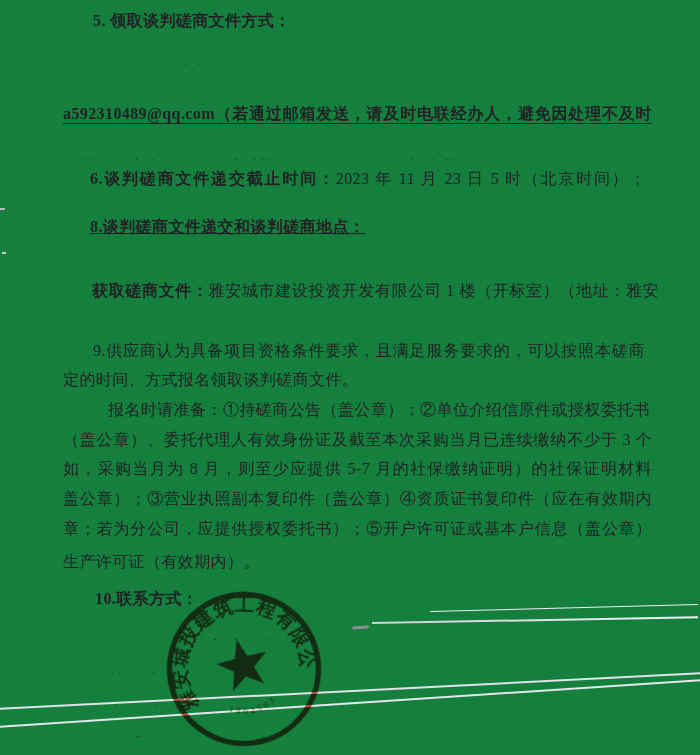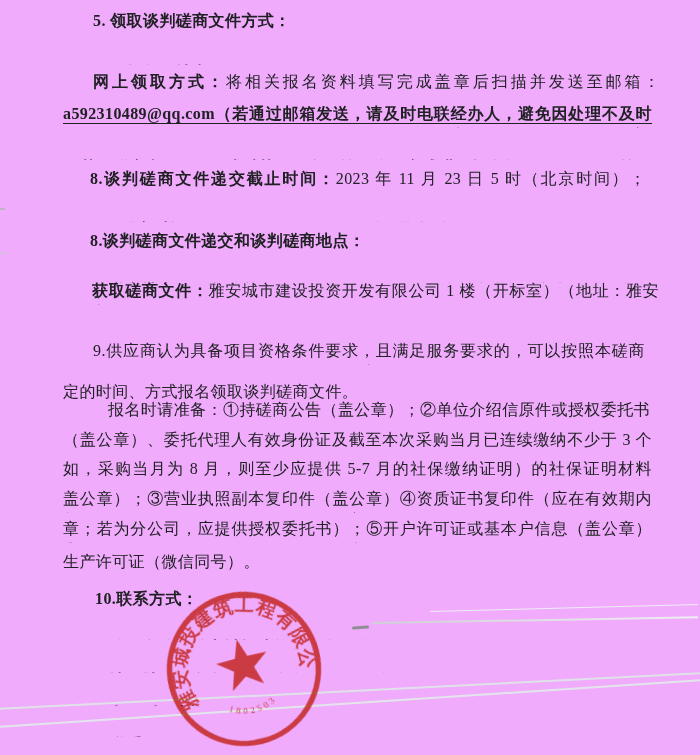--- a/index.html
+++ b/index.html
@@ -1,17 +1,17 @@
 <!DOCTYPE html>
 <html><head>
 <meta charset="utf-8">
 <style>
   html,body{margin:0;padding:0;background:#f4f4f4;}
   .page{
-    position:relative;width:700px;height:755px;background:#f0abfc;
+    position:relative;width:700px;height:755px;background:#15803d;
     font-family:"Liberation Serif","DejaVu Serif",serif;
     color:#212125;overflow:hidden;
   }
   .line{
     position:absolute;font-size:16px;line-height:22px;height:25px;
     overflow:hidden;letter-spacing:.4px;white-space:pre;
   }
   .b{font-weight:bold;}
   .j{text-align:justify;text-align-last:justify;white-space:normal;}
   .u{text-decoration:underline;text-underline-offset:4px;text-decoration-thickness:1.4px;}
@@ -44,58 +44,55 @@
   <div class="art wr2"></div>
   <div class="art speck1"></div>
   <div class="art speck2"></div>
 
   <div class="line b" style="left:93px;top:10px;">5. 领取谈判磋商文件方式：</div>
 
   <div class="line" style="left:93px;top:40px;">
     <span class="b">现场领取地点：</span><span class="uval b">　/　。</span>
   </div>
 
-  <div class="line j" style="left:93px;top:71px;width:567px;">
-    <span class="b">网上领取方式：</span><span>将相关报名资料填写完成盖章后扫描并发送至邮箱：</span>
-  </div>
 
   <div class="line j u b" style="left:63px;top:103px;width:589px;">a592310489@qq.com（若通过邮箱发送，请及时电联经办人，避免因处理不及时导致延迟</div>
 
   <div class="line" style="left:63px;top:135px;">
     <span class="useg b">获取磋商文件）</span><span class="b">，或以其他信息传输媒介的方式进行报名领取（如，微信等）。</span>
   </div>
 
   <div class="line j" style="left:90px;top:168px;width:556px;">
-    <span class="b">8.谈判磋商文件递交截止时间：</span><span>2023 年 11 月 23 日 5 时（北京时间）；</span>
+    <span class="b">6.谈判磋商文件递交截止时间：</span><span>2023 年 11 月 23 日 5 时（北京时间）；</span>
   </div>
 
   <div class="line" style="left:90px;top:197px;">
     <span class="b">7.磋商时间：</span><span>2023 年 11 月 23 日 15 时（北京时间）。</span>
   </div>
 
-  <div class="line b" style="left:90px;top:230px;">8.谈判磋商文件递交和谈判磋商地点：</div>
+  <div class="line b" style="left:90px;top:216px;text-decoration:underline;">8.谈判磋商文件递交和谈判磋商地点：</div>
 
   <div class="line" style="left:92px;top:258px;">
     <span class="b">递交地点：</span><span>雅安城市建设投资开发有限公司 1 楼（地址：雅安市雨城区和兴街 1 号）</span>
   </div>
 
   <div class="line j" style="left:92px;top:280px;width:567px;">
     <span class="b">获取磋商文件：</span><span>雅安城市建设投资开发有限公司 1 楼（开标室）（地址：雅安市雨</span>
   </div>
 
 
   <div class="line j" style="left:93px;top:340px;width:552px;">9.供应商认为具备项目资格条件要求，且满足服务要求的，可以按照本磋商公告规</div>
-  <div class="line" style="left:63px;top:381px;text-align:right;">定的时间、方式报名领取谈判磋商文件。</div>
+  <div class="line" style="left:63px;top:369px;text-align:right;">定的时间、方式报名领取谈判磋商文件。</div>
 
   <div class="line j" style="left:108px;top:399px;width:542px;">报名时请准备：①持磋商公告（盖公章）；②单位介绍信原件或授权委托书原件</div>
   <div class="line j" style="left:63px;top:429px;width:589px;">（盖公章）、委托代理人有效身份证及截至本次采购当月已连续缴纳不少于 3 个月（例</div>
   <div class="line j" style="left:63px;top:458px;width:589px;">如，采购当月为 8 月，则至少应提供 5-7 月的社保缴纳证明）的社保证明材料（复印件</div>
   <div class="line j" style="left:63px;top:488px;width:589px;">盖公章）；③营业执照副本复印件（盖公章）④资质证书复印件（应在有效期内并盖公</div>
   <div class="line j" style="left:63px;top:518px;width:589px;">章；若为分公司，应提供授权委托书）；⑤开户许可证或基本户信息（盖公章）⑥安全</div>
-  <div class="line" style="left:63px;top:551px;">生产许可证（微信同号）。</div>
+  <div class="line" style="left:63px;top:551px;">生产许可证（有效期内）。</div>
 
   <div class="line b" style="left:95px;top:588px;">10.联系方式：</div>
 
   <div class="line" style="left:92px;top:615px;">
     <span class="b">公司名称：</span><span class="b">雅安城投建筑工程有限公司</span>
   </div>
 
   <div class="line" style="left:92px;top:648px;">
     <span class="b">地　址：</span><span>雅安市雨城区和兴街 1 号 1 楼</span>
   </div>

